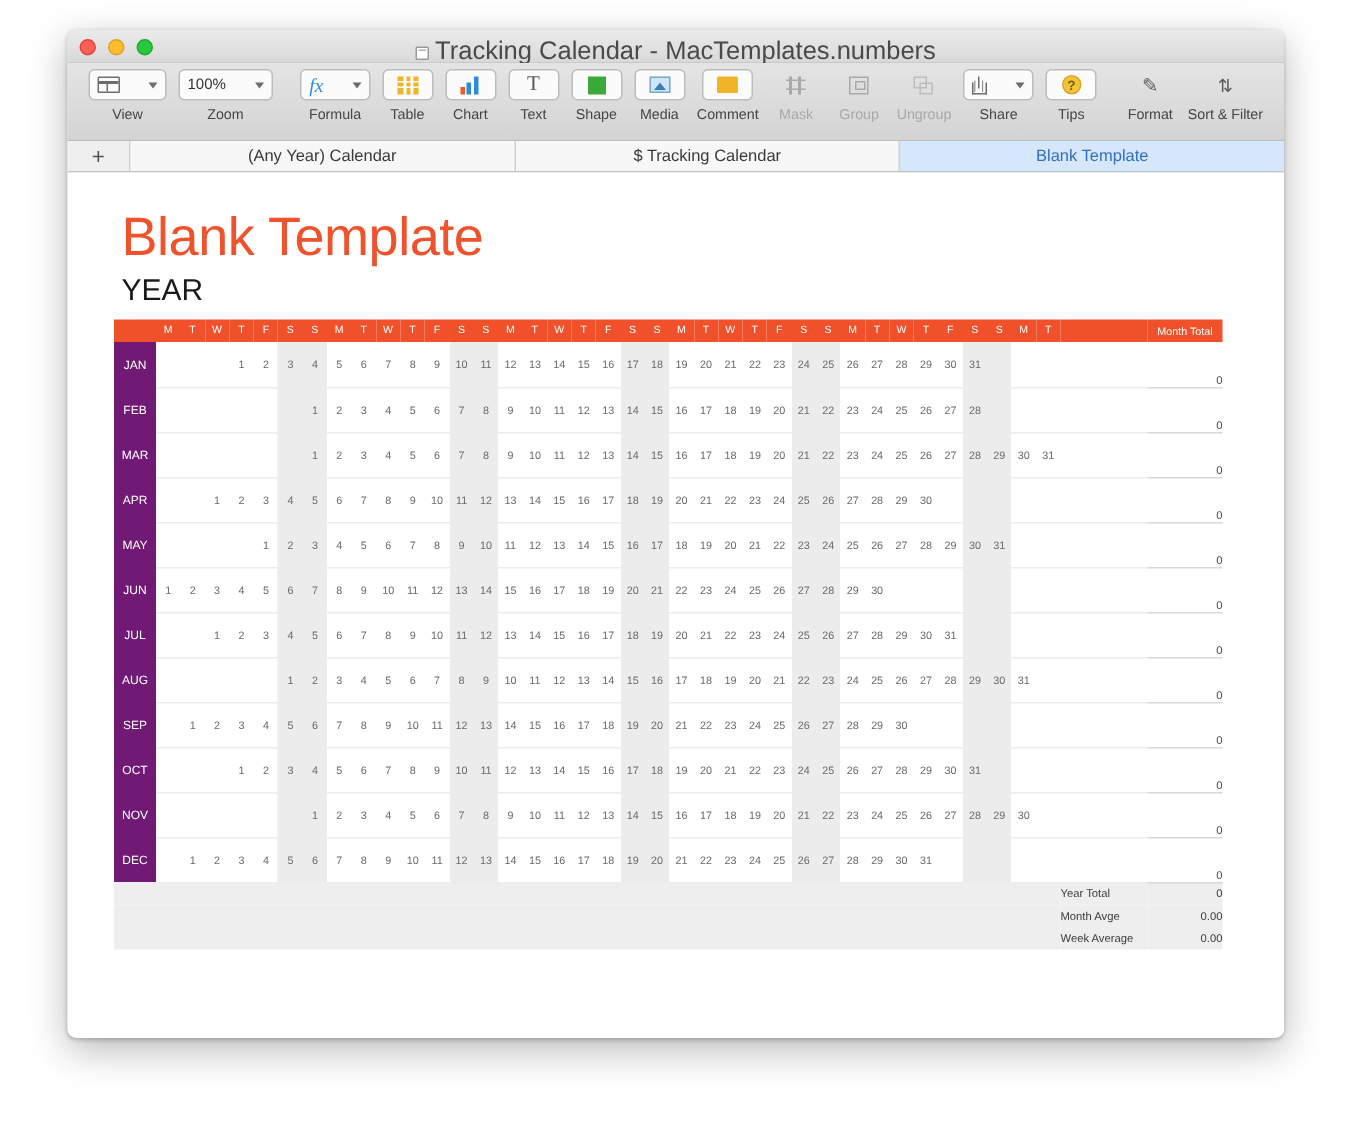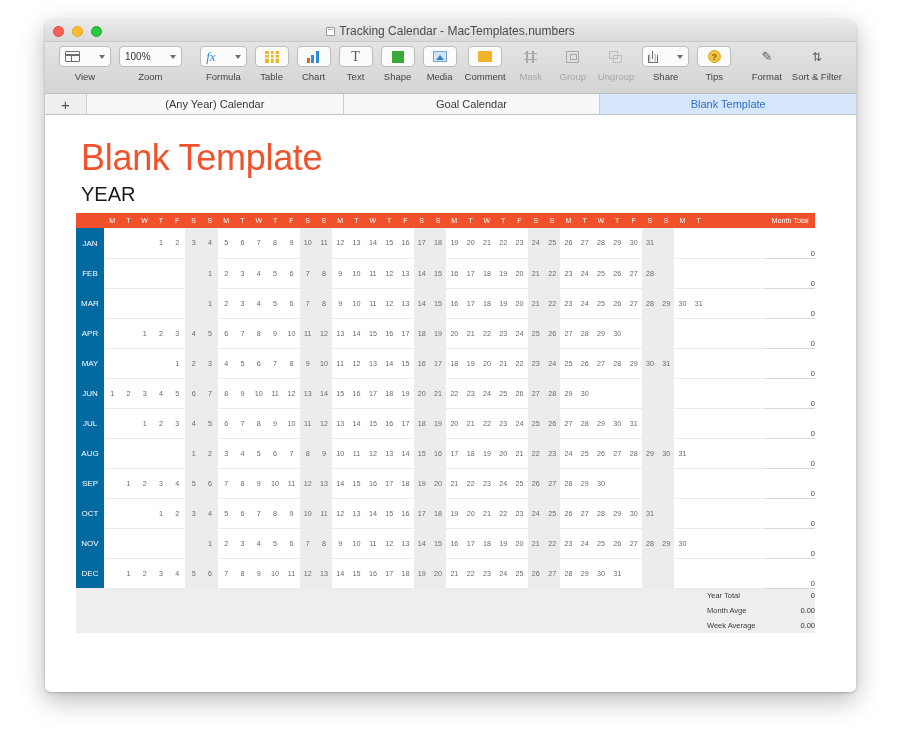--- a/index.html
+++ b/index.html
@@ -27,21 +27,21 @@
     background: linear-gradient(#ebebeb, #d9d9d9);
     border-bottom: 1px solid #c8c8c8;
   }
   .traffic { position: absolute; left: 8px; top: 6px; display: flex; gap: 8px; }
   .dot { width: 11px; height: 11px; border-radius: 50%; }
   .dot.red { background: #ff5f57; border: .5px solid #e0443e; }
   .dot.yellow { background: #ffbd2e; border: .5px solid #dea123; }
   .dot.green { background: #28c940; border: .5px solid #1aab29; }
   .title-text {
     position: absolute; left: 0; right: 0; top: 4px;
-    text-align: center; font-size: 12px; color: #4a4a4a;
+    text-align: center; font-size: 17px; color: #4a4a4a;
   }
   .title-icon {
     display: inline-block; width: 9px; height: 9px;
     border: 1px solid #9a9a9a; background: #fff;
     margin-right: 4px; vertical-align: -1px; border-radius: 1px;
     position: relative;
   }
   .title-icon::after {
     content: ""; position: absolute; left: 1px; top: 1px;
     width: 5px; height: 1px; background: #b0b0b0;
@@ -159,21 +159,21 @@
     letter-spacing: .2px;
   }
   th.hdr-corner { background:#f0502a; width: 28px; }
   th.hdr-total {
     background:#f0502a; color:#fff; font-size:7.2px; font-weight:bold;
     text-align:center; width: 50px;
   }
   th.hdr-gap { background:#f0502a; width: 58px; }
 
   td.month {
-    background:#0369a1; color:#fff; font-size:8px; font-weight:bold;
+    background:#701a75; color:#fff; font-size:8px; font-weight:bold;
     text-align:center; width:28px; height:30px;
   }
   td.day {
     width: 16.3px; height: 30px;
     font-size: 7.2px; color:#6a6a6a; text-align:center;
     vertical-align: middle;
     border-bottom: 1px solid #ececec;
     background: #ffffff;
   }
   td.day.we { background:#ececec; }
@@ -340,21 +340,21 @@
       </div>
     </div>
 
     <div class="tabbar">
       <div class="tab-add">+</div>
       <div id="tab-container" style="display:flex;flex:1;">
           <div class="tab">
             <span>(Any Year) Calendar</span>
           </div>
           <div class="tab">
-            <span>Goal Calendar</span>
+            <span>$ Tracking Calendar</span>
           </div>
           <div class="tab active">
             <span>Blank Template</span>
           </div>
         </div>
     </div>
 
     <div class="canvas">
       <div class="sheet">
         <div class="doc-title">Blank Template</div>

